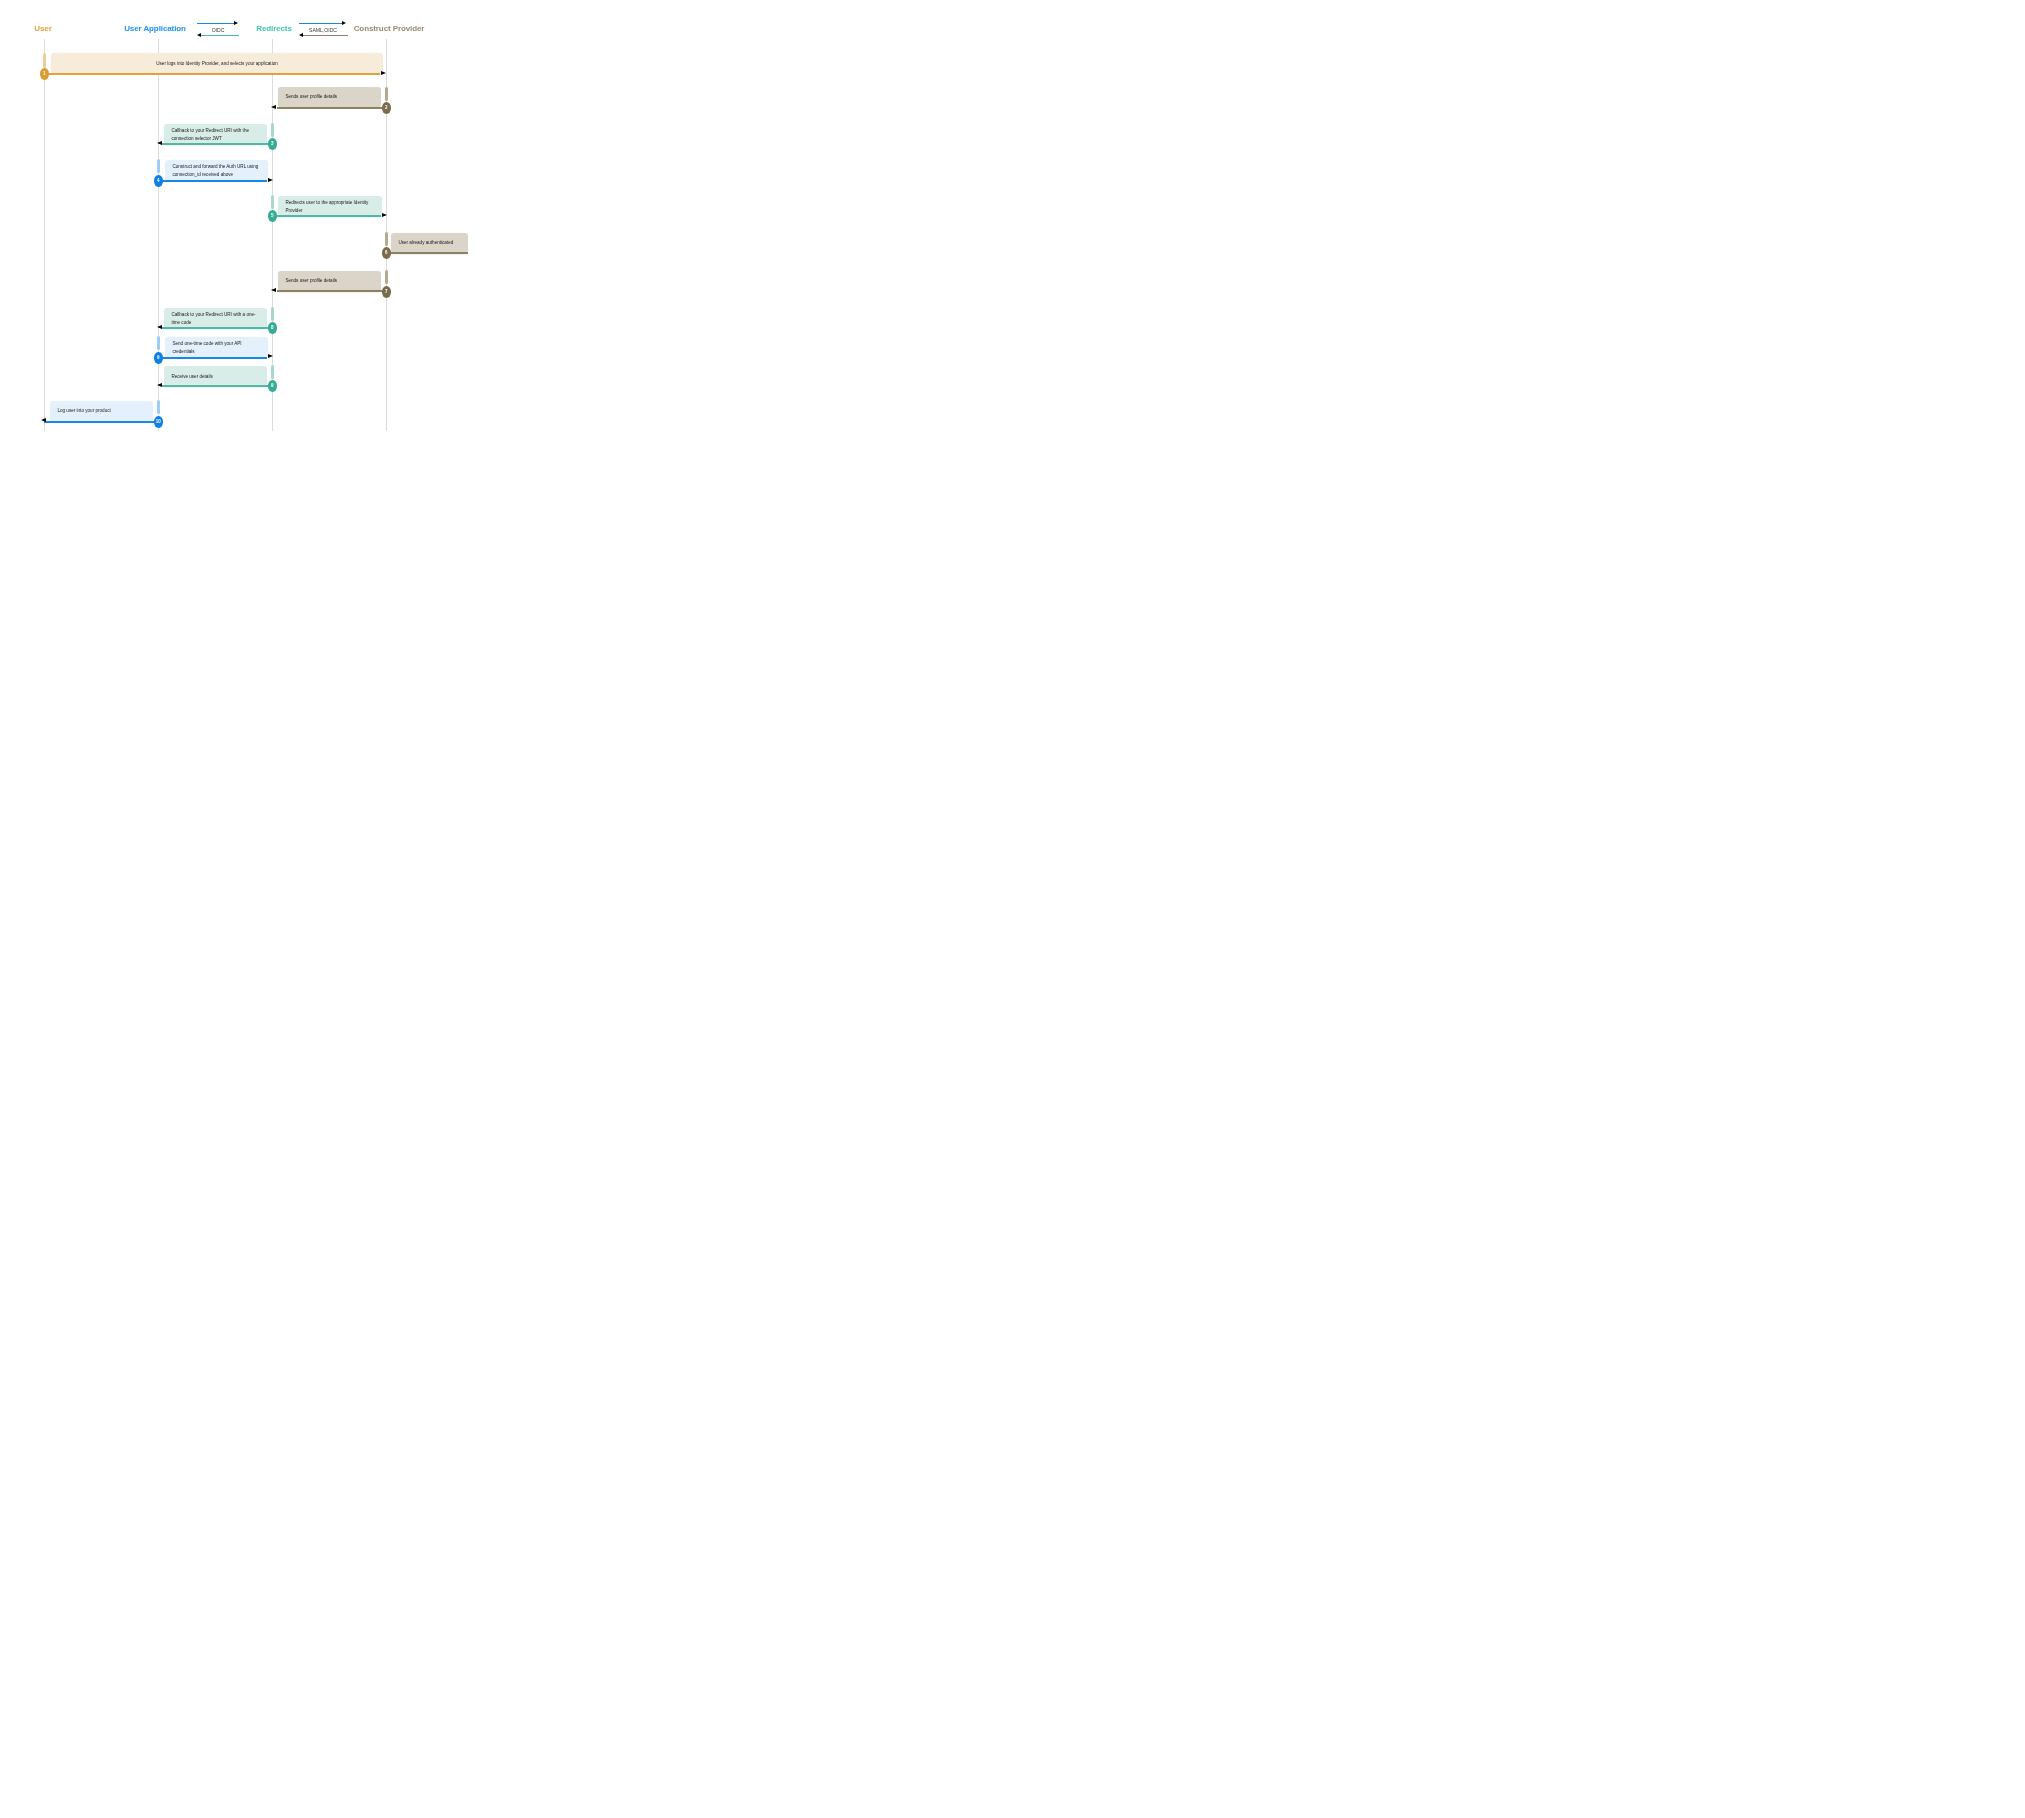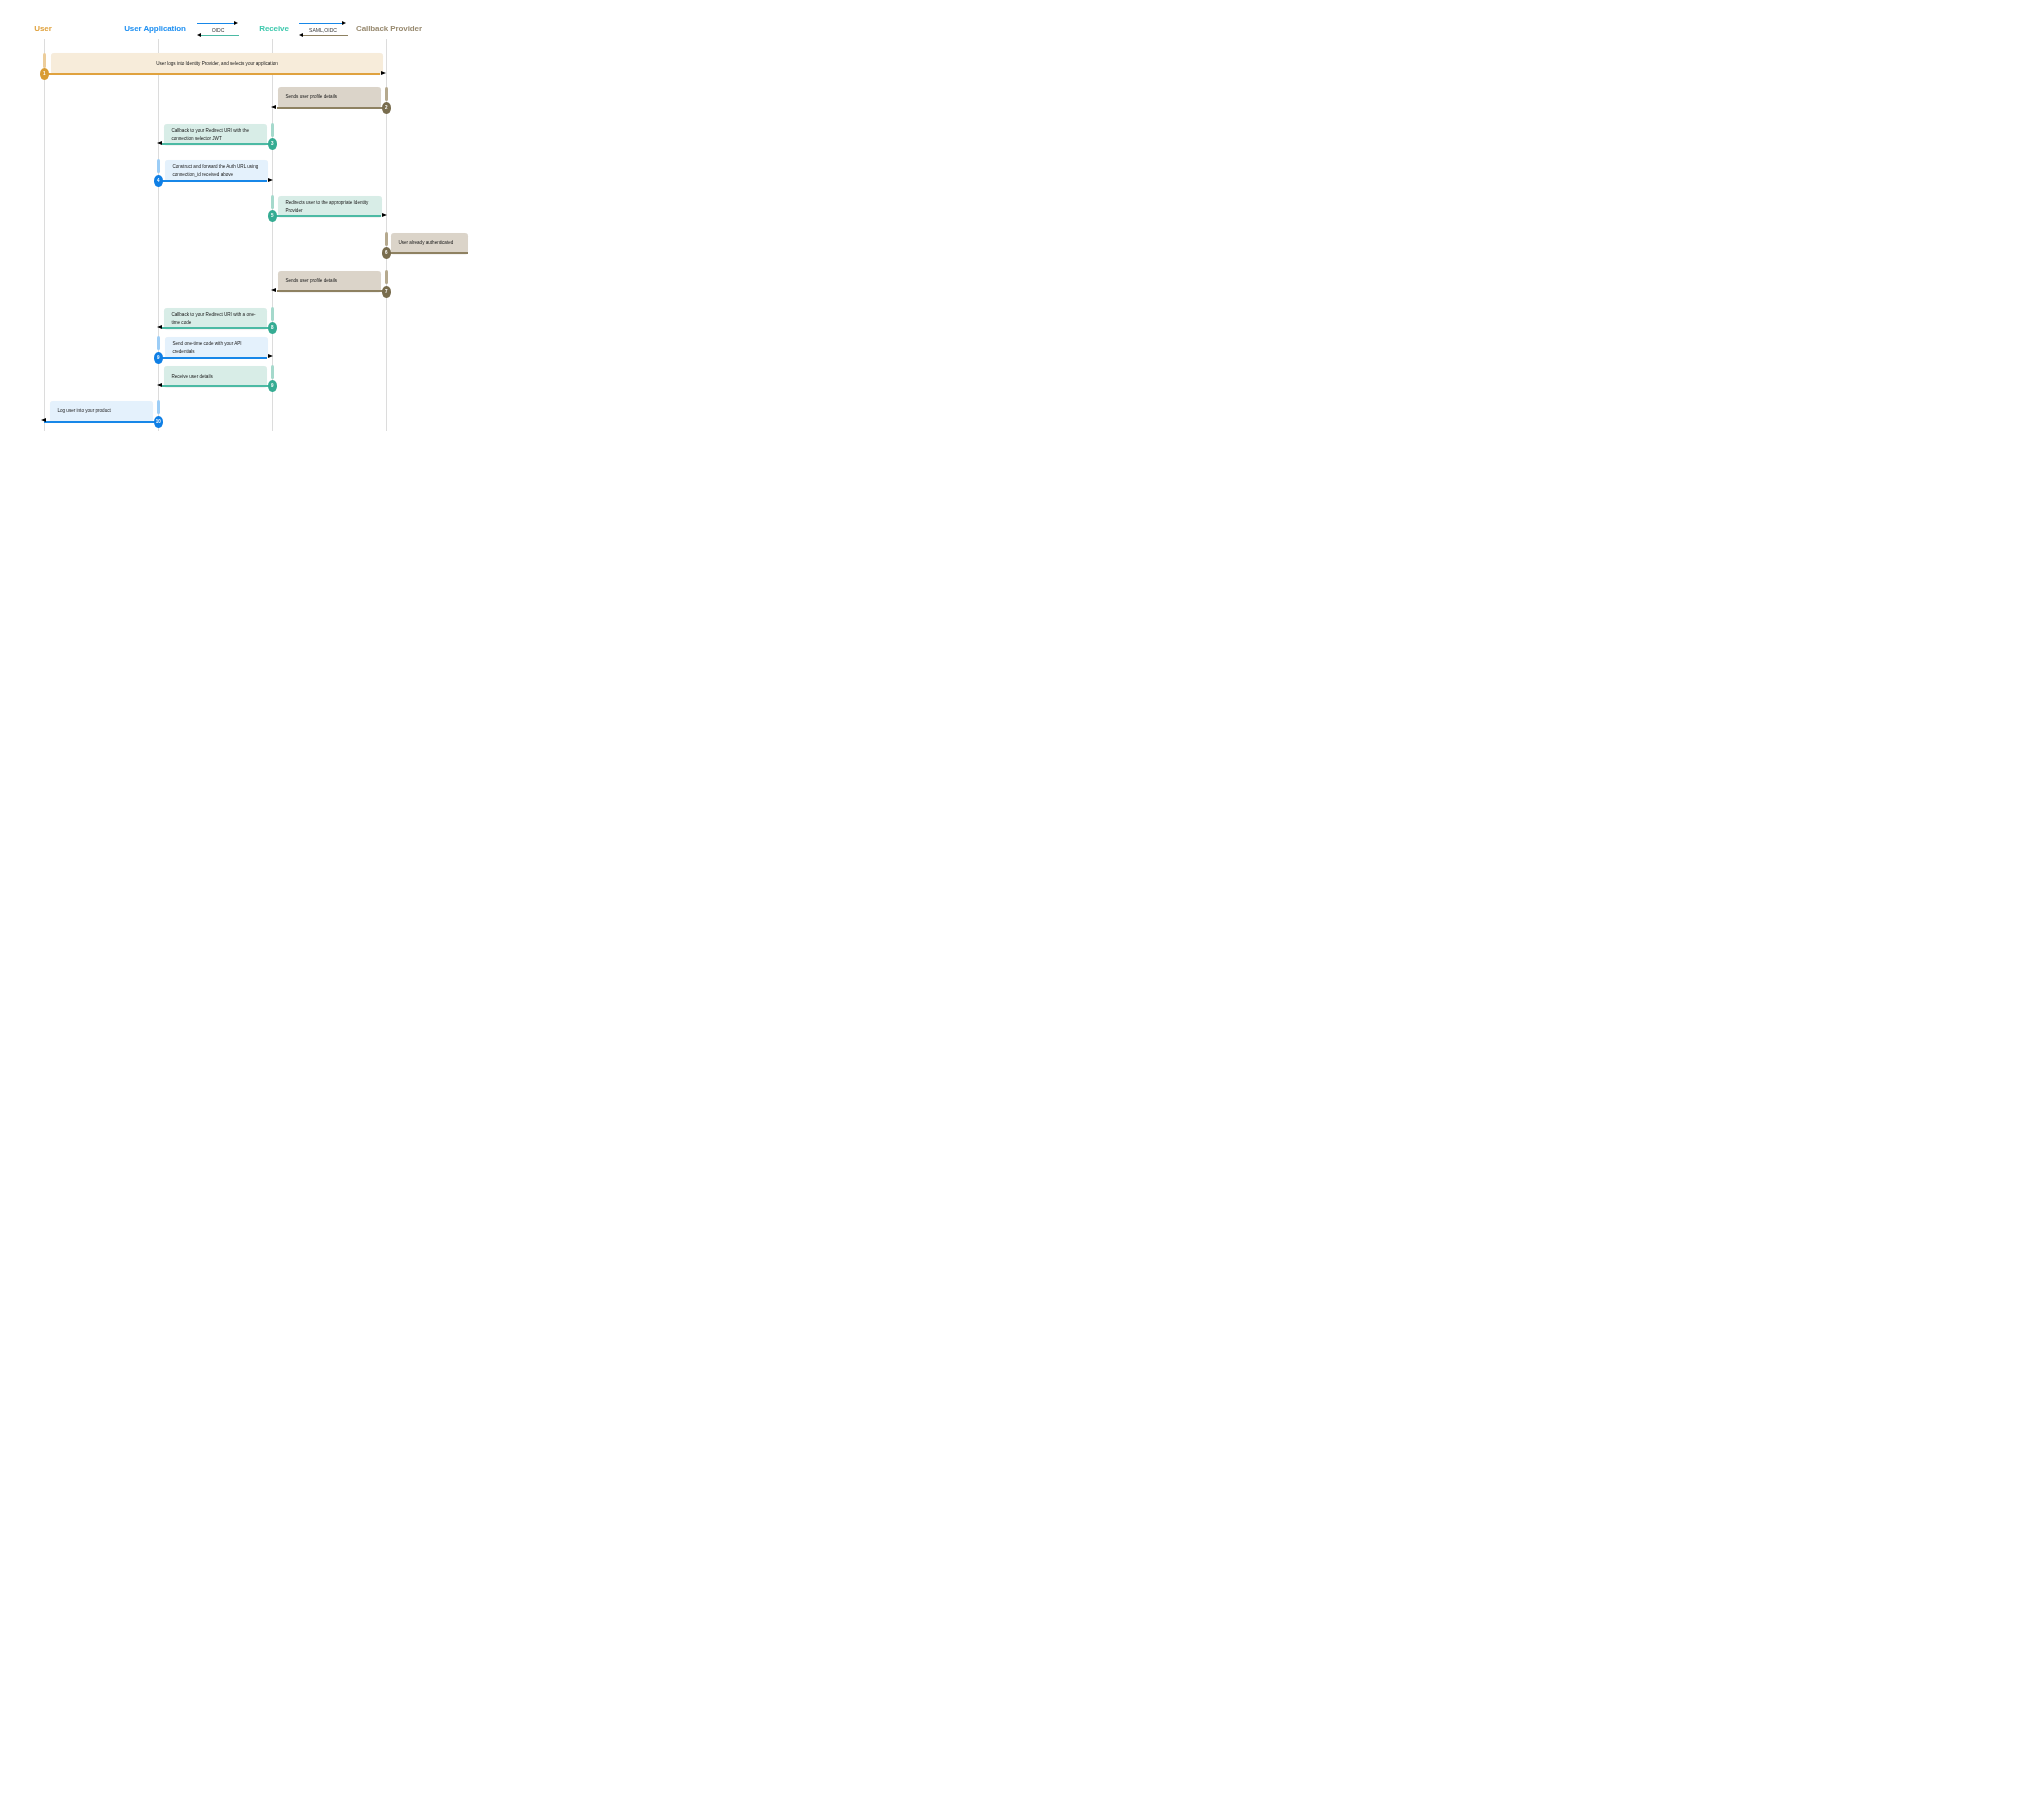--- a/index.html
+++ b/index.html
@@ -119,22 +119,22 @@
   .ph-teal{border-right-color:var(--teal);}
   .ph-brown{border-right-color:var(--brown);}
 </style>
 </head>
 <body>
 
 <div class="canvas">
 
   <div class="actor user">User</div>
   <div class="actor app">User Application</div>
-  <div class="actor scalekit">Receive</div>
-  <div class="actor idp">Callback Provider</div>
+  <div class="actor scalekit">Redirects</div>
+  <div class="actor idp">Construct Provider</div>
 
   <div class="pline p-blue" style="left:197px;top:22.6px;width:38px;"></div>
   <div class="phead r ph-blue" style="left:234px;top:20.5px;"></div>
   <div class="plabel" style="left:218px;top:30px;">OIDC</div>
   <div class="phead l ph-teal" style="left:197px;top:33px;"></div>
   <div class="pline p-teal" style="left:201px;top:35px;width:38px;"></div>
 
   <div class="pline p-blue" style="left:299px;top:22.6px;width:43px;"></div>
   <div class="phead r ph-blue" style="left:342px;top:20.5px;"></div>
   <div class="plabel" style="left:323px;top:30px;">SAML,OIDC</div>

